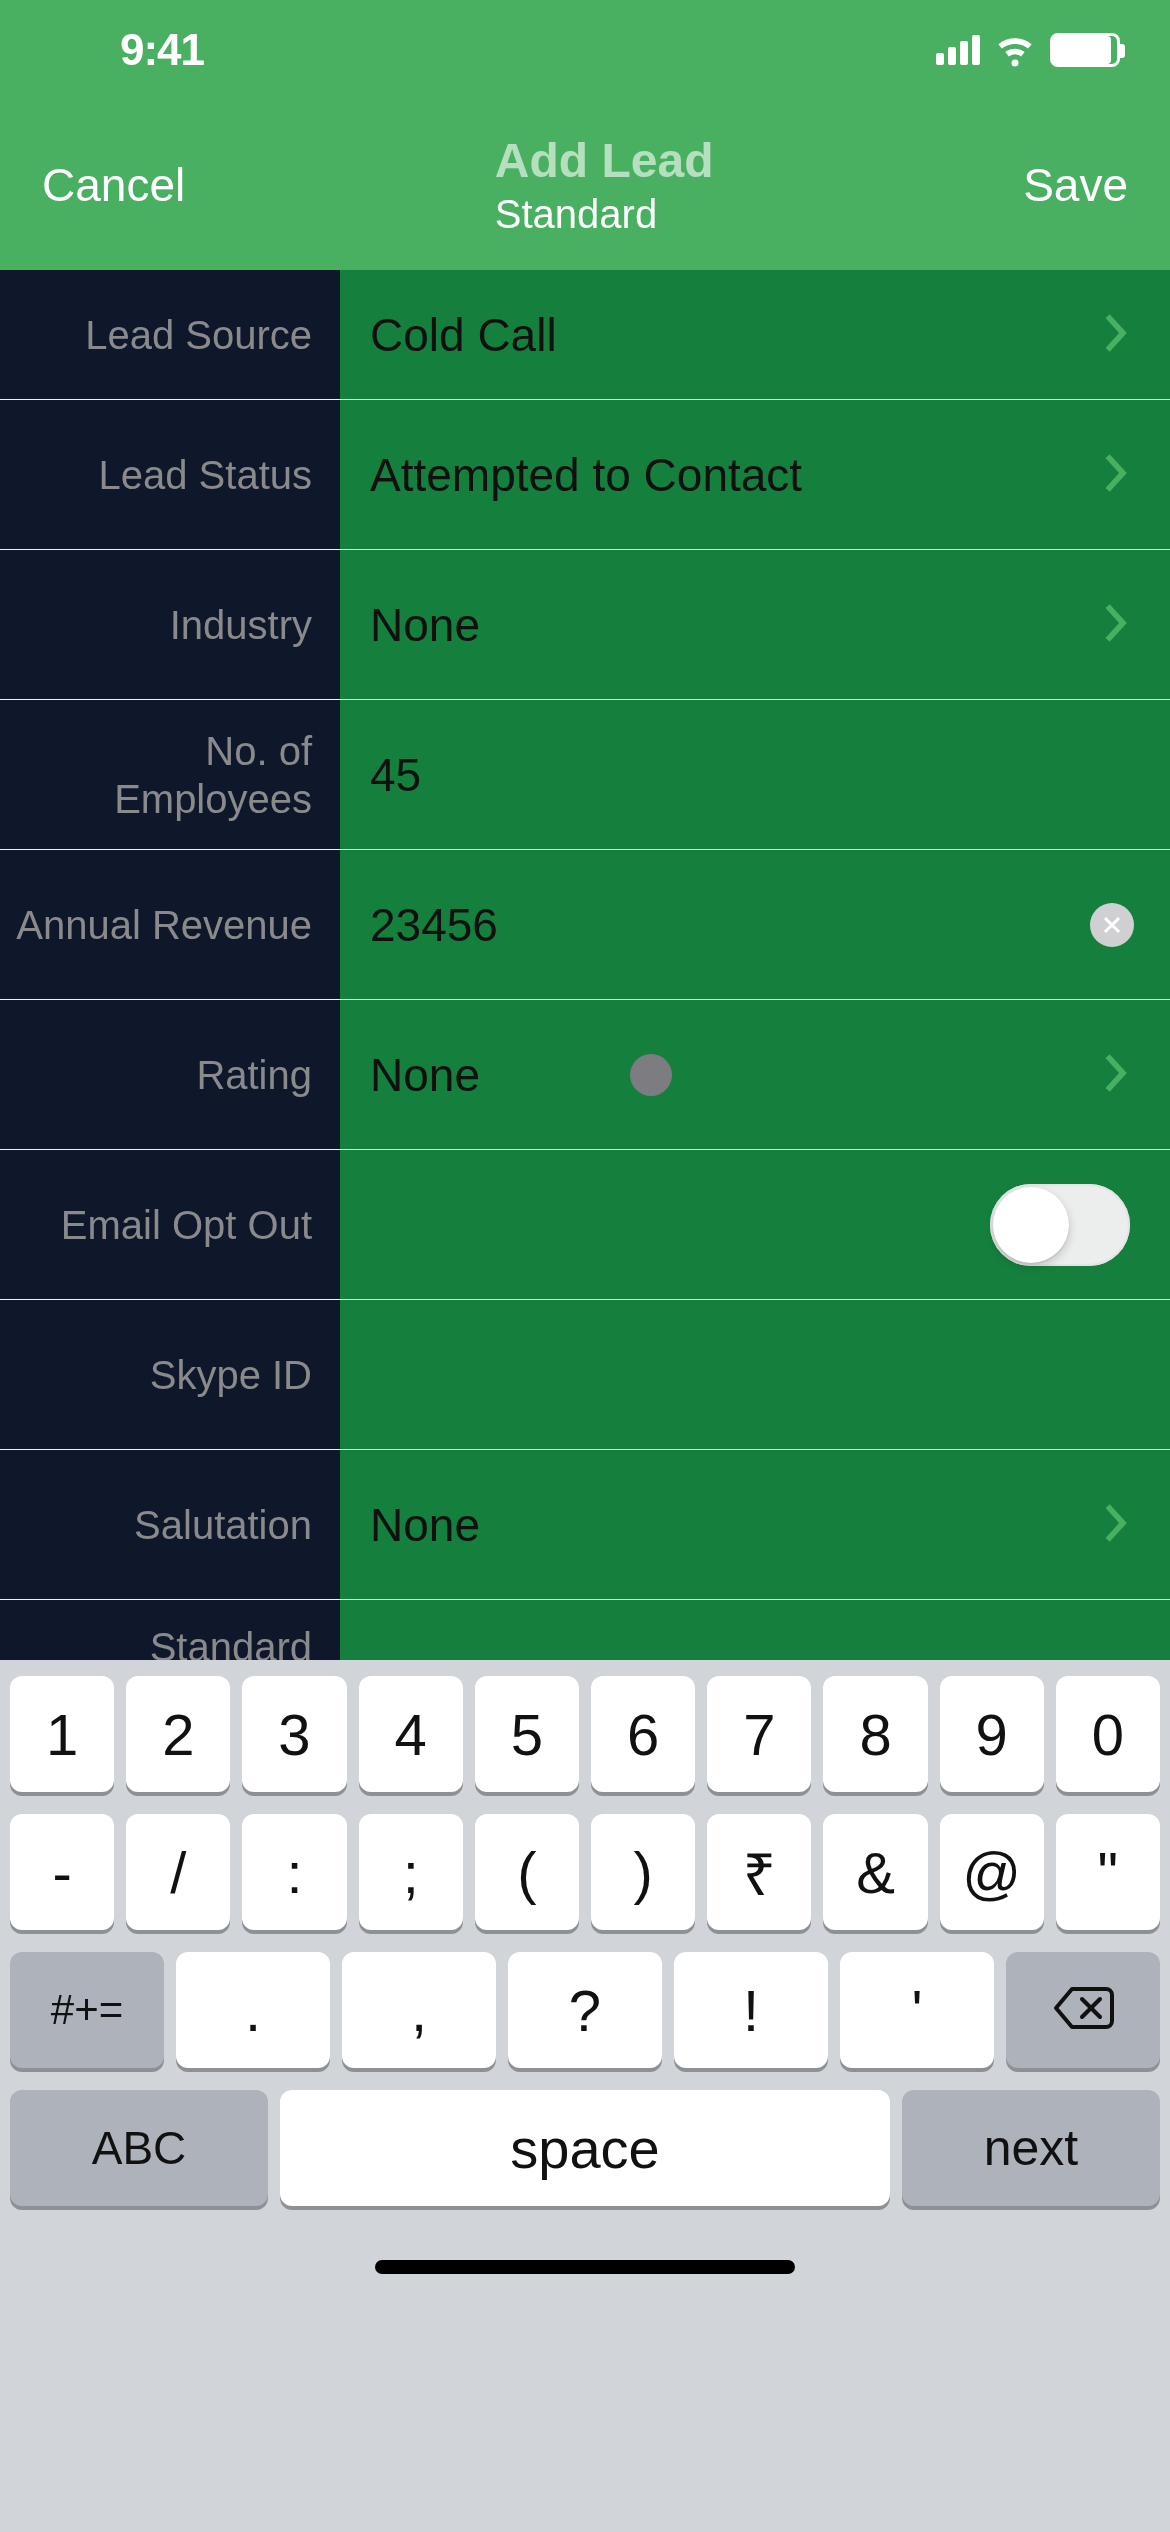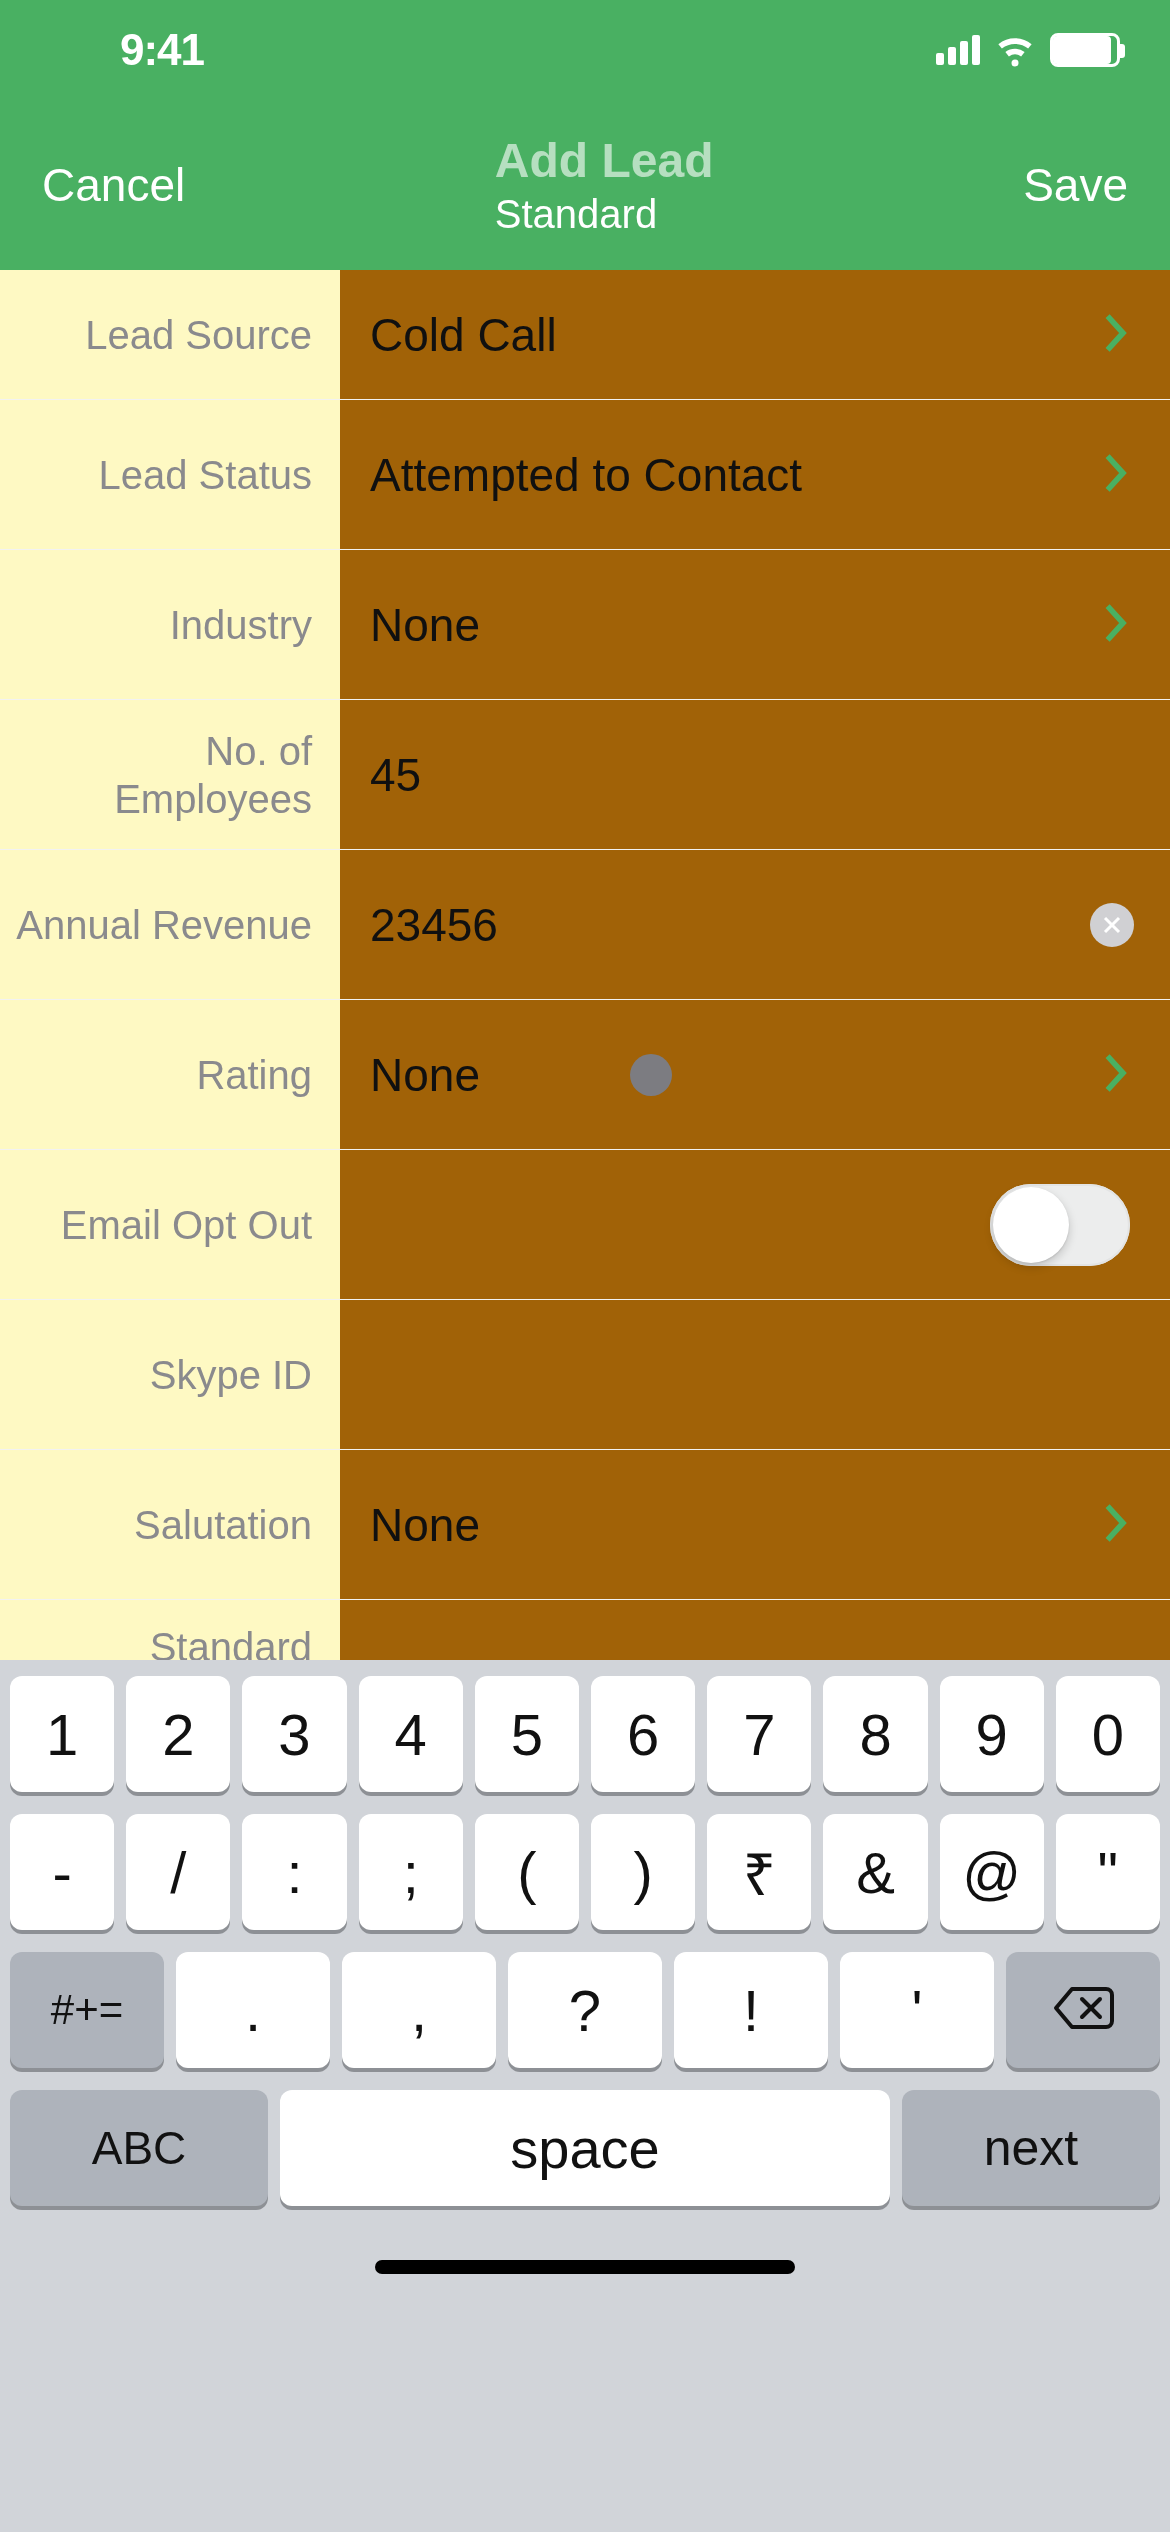--- a/index.html
+++ b/index.html
@@ -21,23 +21,23 @@
   .battery .fill { background:#fff; height:100%; width:90%; border-radius:4px; }
   
   .nav-bar { height: 170px; background:#49b062; display:flex; align-items:center; justify-content:space-between; padding: 0 42px; }
   .nav-btn { font-size: 46px; color:#fff; font-weight:400; }
   .nav-center { }
   .nav-title { font-size: 48px; font-weight:600; color: rgba(255,255,255,0.6); }
   .nav-sub { font-size: 40px; color: #fff; font-weight:400; margin-top:4px; }
   
   .form { flex:1; overflow:hidden; background:#fafafa; }
   .row { display:flex; min-height:150px; border-bottom:1px solid rgba(0,0,0,0.03); position:relative; }
-  .label-col { width:340px; display:flex; align-items:center; justify-content:flex-end; padding-right:28px; text-align:right; background: #fef9c3; }
+  .label-col { width:340px; display:flex; align-items:center; justify-content:flex-end; padding-right:28px; text-align:right; background: #0f172a; }
   .field-label { font-size:40px; color:#8a8a8d; line-height:1.2; }
-  .value-col { flex:1; display:flex; align-items:center; padding-left:30px; padding-right:40px; background:#a16207; position:relative; }
+  .value-col { flex:1; display:flex; align-items:center; padding-left:30px; padding-right:40px; background:#15803d; position:relative; }
   .field-value { font-size:46px; color:#101010; }
   .chevron { position:absolute; right:40px; top:50%; transform:translateY(-50%); }
   .chevron svg { width:28px; height:42px; }
   .chevron svg polyline { stroke:#49b062; stroke-width:4; fill:none; }
   .clear-btn { position:absolute; right:36px; top:50%; transform:translateY(-50%); width:44px; height:44px; border-radius:50%; background:#d0d0d3; display:flex; align-items:center; justify-content:center; }
   .clear-btn svg { width:20px; height:20px; }
   .clear-btn svg line { stroke:#fff; stroke-width:3; }
   .cursor-dot { width:42px; height:42px; border-radius:50%; background:#7c7c81; position:absolute; left:290px; top:50%; transform:translateY(-50%); }
   .switch { position:absolute; right:40px; top:50%; transform:translateY(-50%); width:140px; height:82px; background:#eceded; border-radius:42px; box-shadow: inset 0 0 0 2px #e3e4e4; }
   .switch .knob { width:76px; height:76px; background:#fff; border-radius:50%; position:absolute; left:3px; top:3px; box-shadow:0 4px 10px rgba(0,0,0,0.18), 0 1px 2px rgba(0,0,0,0.1); }

